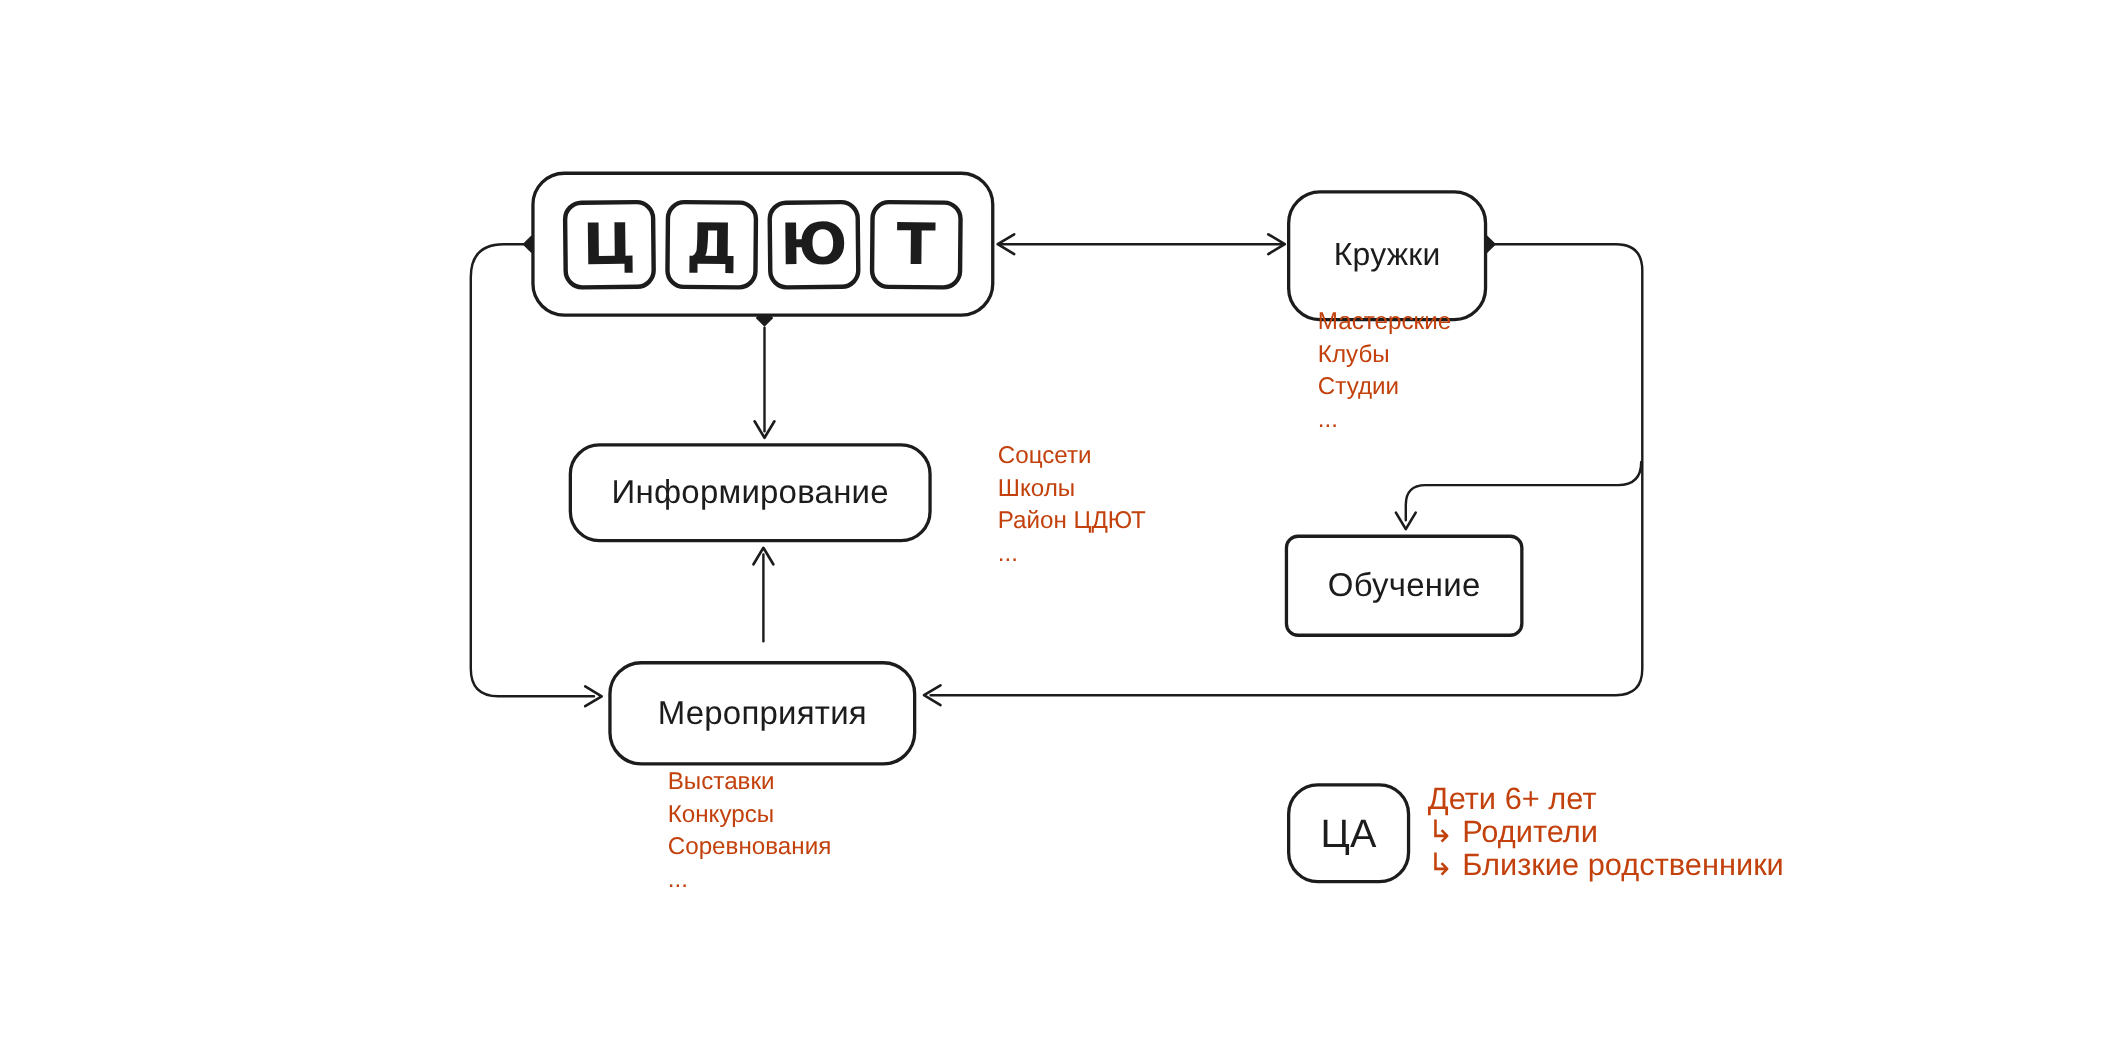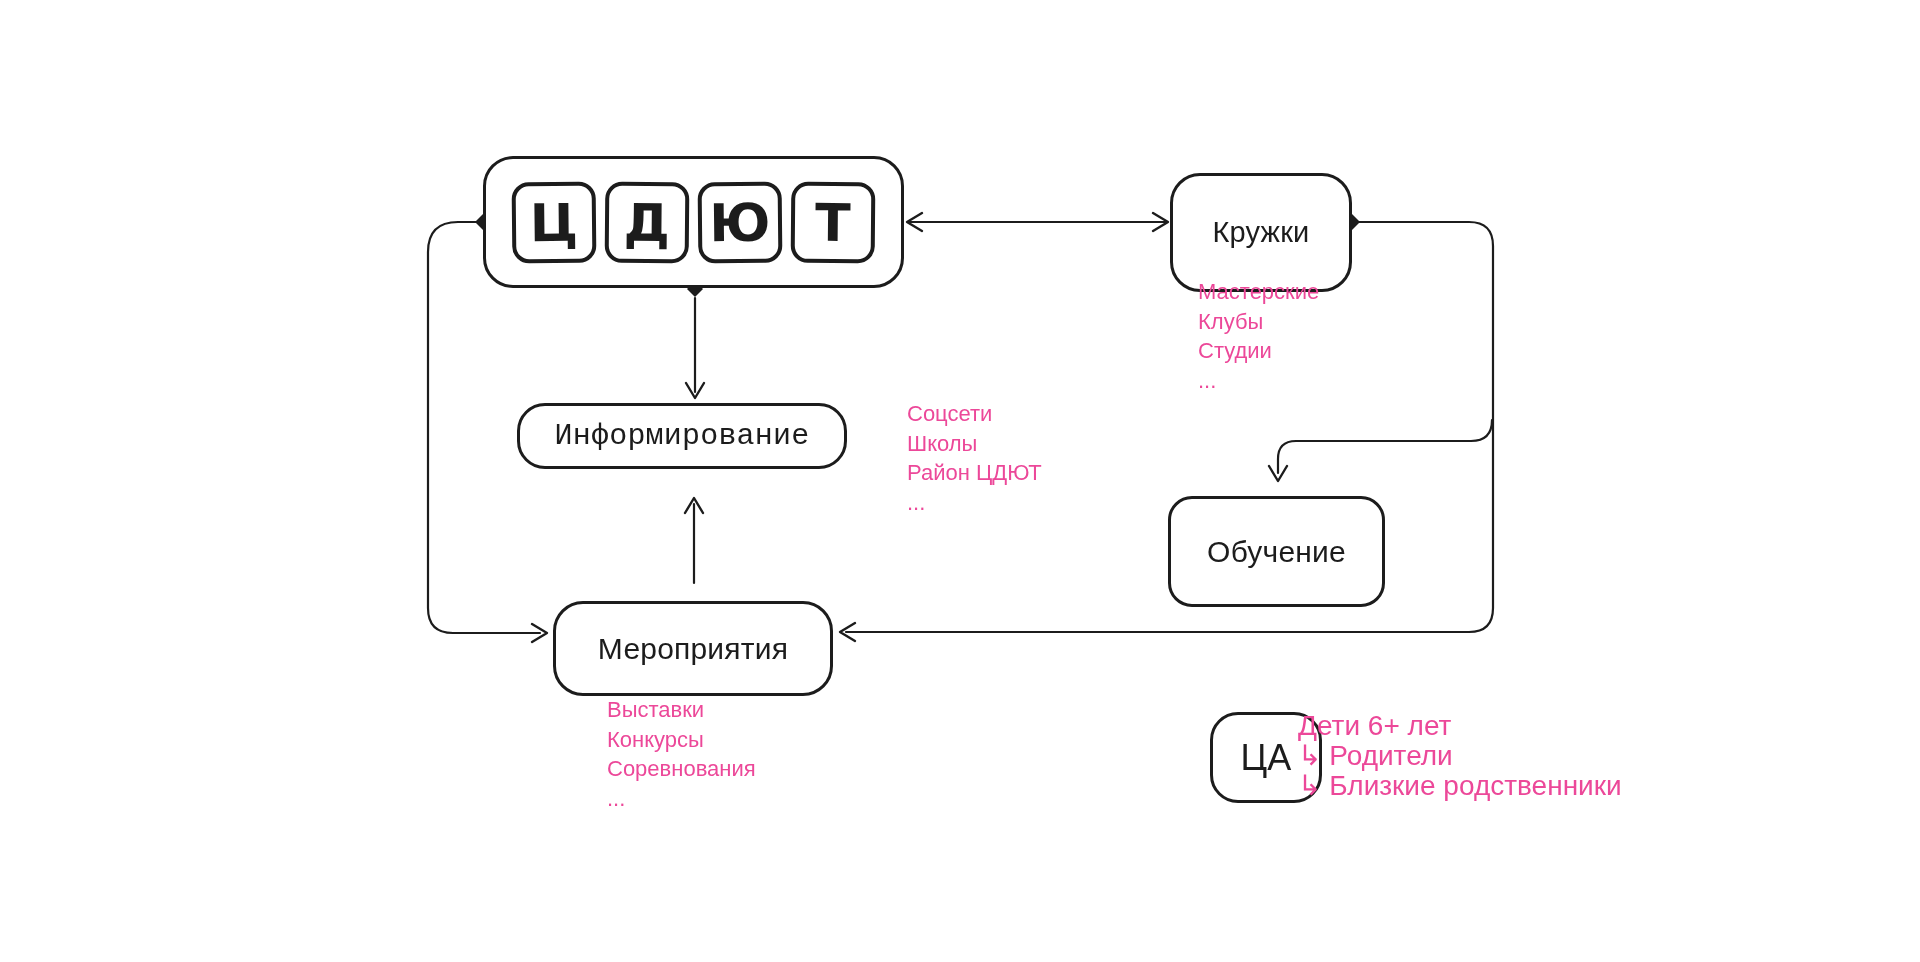--- a/index.html
+++ b/index.html
@@ -40,29 +40,29 @@
     border-radius: 17px;
     display: flex; align-items: center; justify-content: center;
     font-family: "DejaVu Sans", sans-serif;
     font-weight: 700; font-size: 52px; line-height: 1;
     background: #ffffff;
   }
   .letter-cell:nth-child(odd)  { transform: rotate(-0.6deg); }
   .letter-cell:nth-child(even) { transform: rotate(0.5deg); }
 
   .node-kruzhki { left: 1170px; top: 173px; width: 182px; height: 119px; border-radius: 30px; font-size: 29px; }
-  .node-info    { left: 517px;  top: 403px; width: 330px; height: 66px; border-radius: 28px; font-size: 30px; font-family: Liberation Mono, monospace; }
-  .node-obuch   { left: 1168px; top: 496px; width: 217px; height: 111px; border-radius: 24px; font-size: 30px; }
+  .node-info    { left: 517px;  top: 403px; width: 330px; height: 90px; border-radius: 28px; font-size: 30px; }
+  .node-obuch   { left: 1168px; top: 486px; width: 217px; height: 93px; border-radius: 12px; font-size: 30px; }
   .node-merop   { left: 553px;  top: 585px; width: 280px; height: 95px; border-radius: 30px; font-size: 30px; margin-top: 16px; }
-  .node-tsa     { left: 1170px; top: 712px; width: 112px; height: 91px; border-radius: 28px; font-size: 36px; margin-left: 40px; }
+  .node-tsa     { left: 1170px; top: 712px; width: 112px; height: 91px; border-radius: 28px; font-size: 36px; }
 
   .details {
     position: absolute;
     font-size: 22px; line-height: 29.5px;
-    color: #ec4899; white-space: nowrap;
+    color: #c2410c; white-space: nowrap;
   }
   .details-kruzhki { left: 1198px; top: 277px; }
   .details-info    { left: 907px;  top: 399px; }
   .details-merop   { left: 595px;  top: 695px; margin-left: 12px; }
   .details-tsa     { left: 1298px; top: 711px; font-size: 28px; line-height: 30px; }
 </style>
 </head>
 <body>
 
 <div class="canvas">

